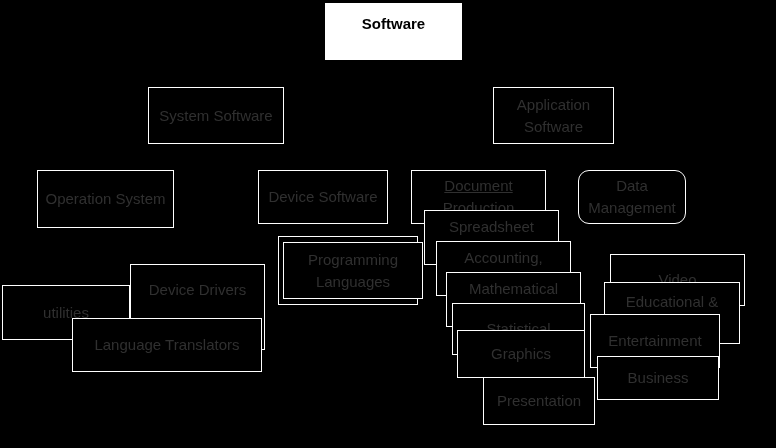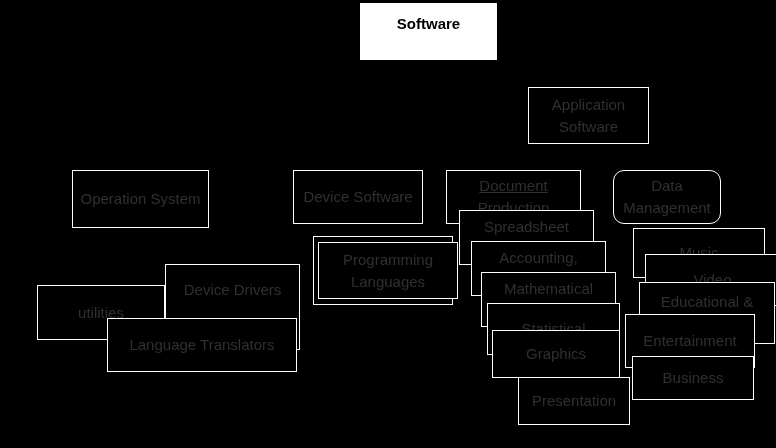--- a/index.html
+++ b/index.html
@@ -6,21 +6,20 @@
   .stage{
     position:relative;width:776px;height:448px;background:#000;
     overflow:hidden;font-family:"Liberation Sans",sans-serif;
   }
   .node{
     position:absolute;box-sizing:border-box;
     border:1px solid #ffffff;background:#000000;color:#303030;
     display:flex;align-items:center;justify-content:center;
     text-align:center;font-size:15px;line-height:1.45;
     padding:2px 6px;
-    margin-left:35px;
   }
   .node.top-align{align-items:flex-start;padding-top:14px;}
   .node.root{
     background:#ffffff;color:#000000;font-weight:bold;
     align-items:flex-start;padding-top:9px;font-size:15px;
     border:1px solid #ffffff;
   }
   .node.empty{padding:0;}
 
   
@@ -48,39 +47,39 @@
   #n-entertainment {left:590px;top:314px;width:130px;height:54px;text-align:center;}
   #n-business      {left:597px;top:356px;width:122px;height:44px;}
 </style>
 </head>
 <body>
 
 <div class="stage">
 
   <div class="node root" id="n-software">Software</div>
 
+  <div class="node" id="n-system">System Software</div>
   <div class="node" id="n-application">Application Software</div>
 
   <div class="node" id="n-operation">Operation System</div>
   <div class="node" id="n-device-sw">Device Software</div>
   <div class="node" id="n-document">Document Production</div>
   <div class="node" id="n-data-mgmt">Data Management</div>
 
   <div class="node top-align" id="n-drivers">Device Drivers</div>
   <div class="node" id="n-utilities">utilities</div>
   <div class="node" id="n-translators">Language Translators</div>
   <div class="node empty" id="n-prog-outer"></div>
   <div class="node" id="n-prog">Programming Languages</div>
 
   <div class="node" id="n-spreadsheet">Spreadsheet Software</div>
   <div class="node" id="n-accounting">Accounting, Finance</div>
   <div class="node" id="n-math">Mathematical Modeling</div>
   <div class="node" id="n-statistical">Statistical</div>
   <div class="node" id="n-graphics">Graphics</div>
   <div class="node" id="n-presentation">Presentation</div>
 
-  <div class="node" id="n-music">Music</div>
   <div class="node" id="n-video">Video</div>
   <div class="node" id="n-edu">Educational &amp; Reference</div>
   <div class="node" id="n-entertainment">Entertainment</div>
   <div class="node" id="n-business">Business</div>
 
 </div>
 
 </body></html>

